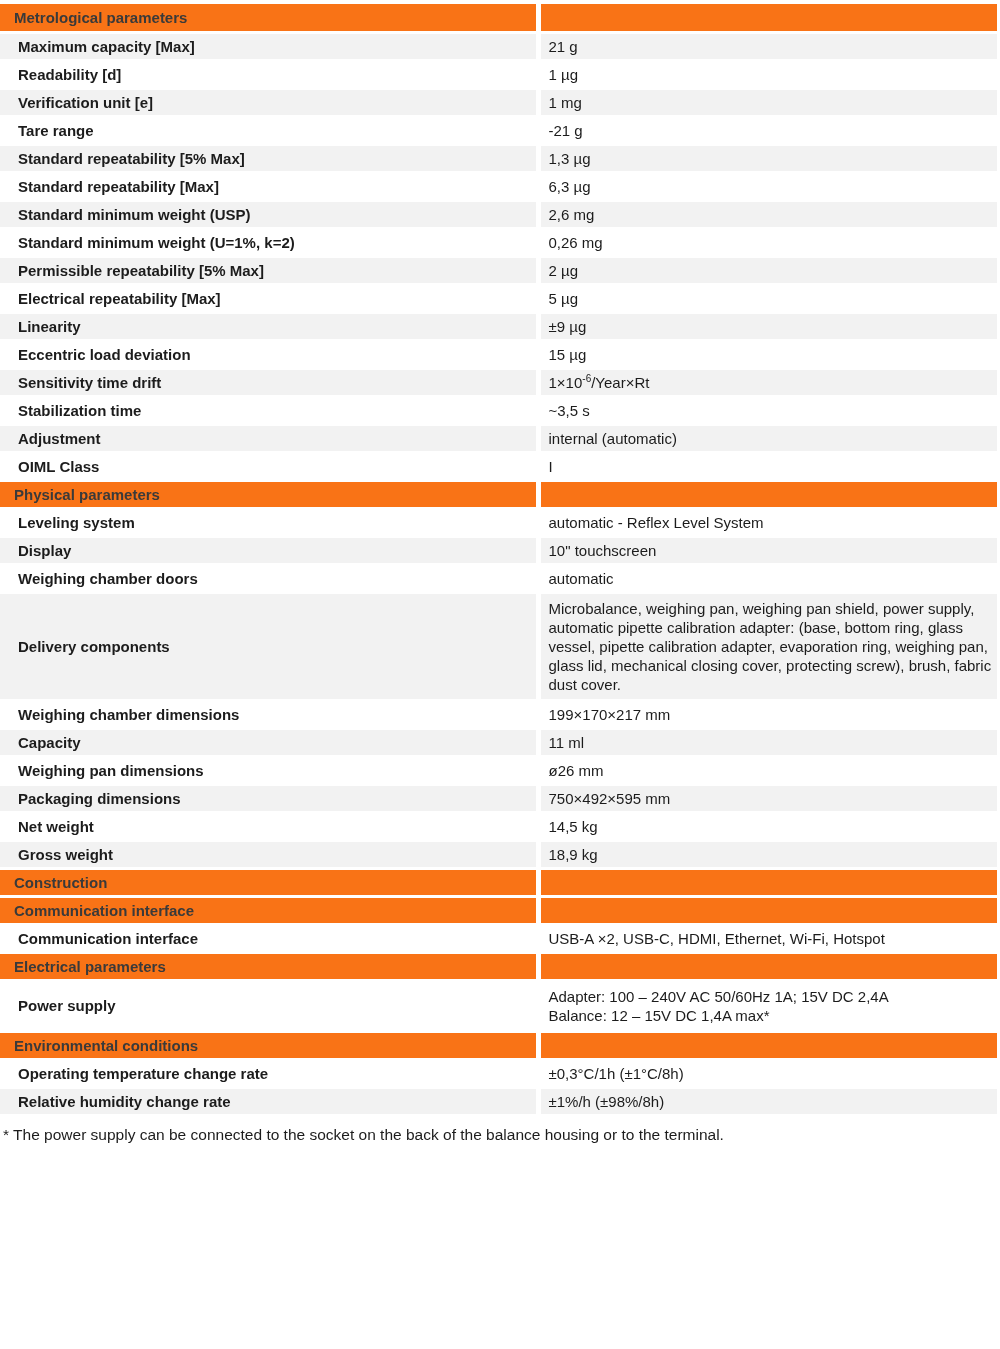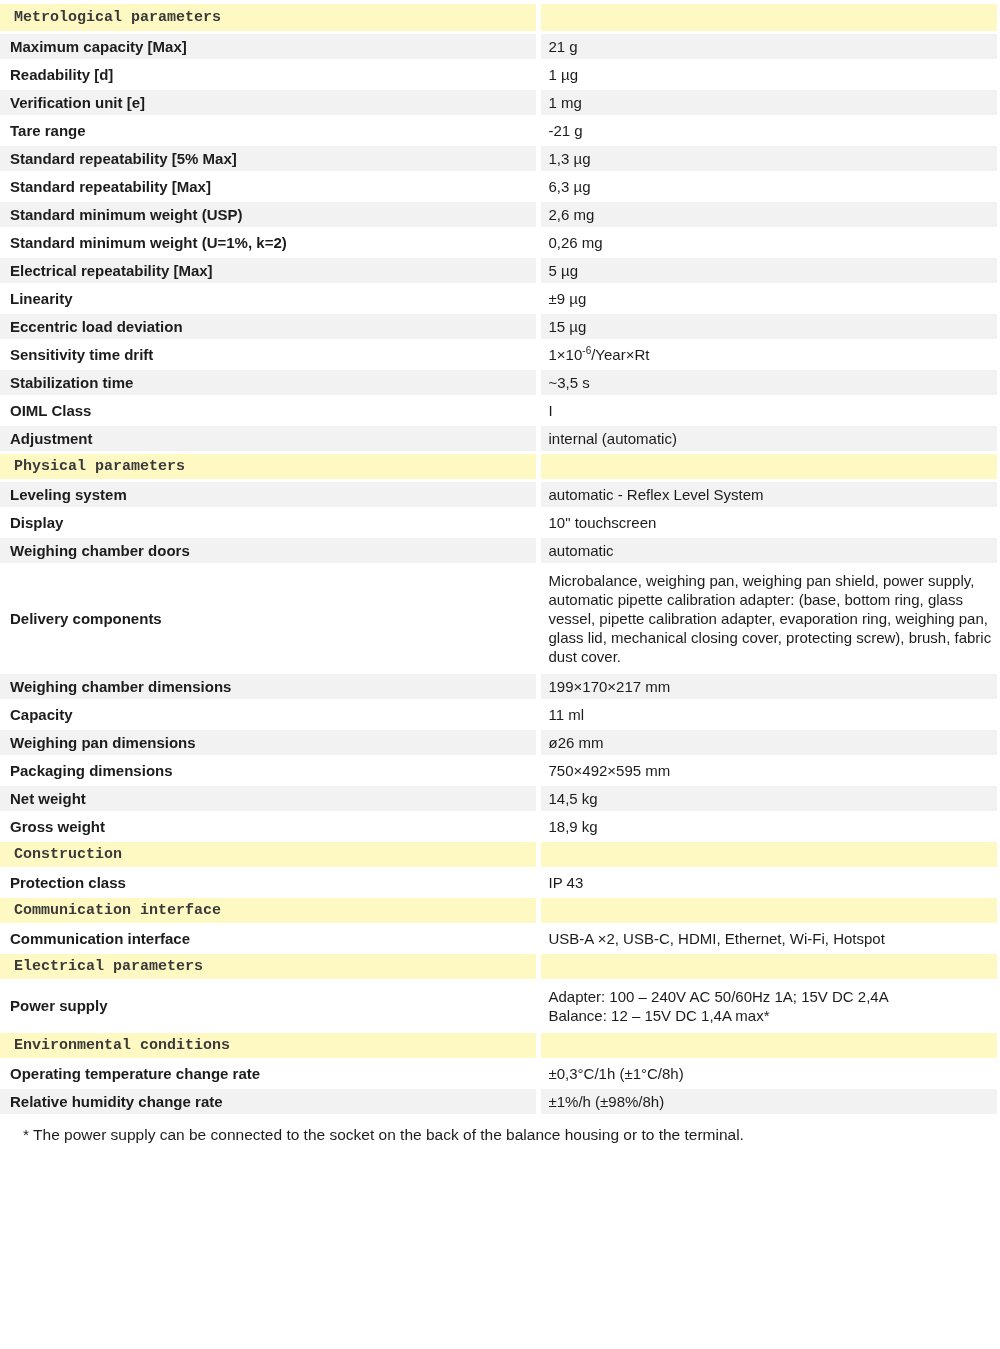--- a/index.html
+++ b/index.html
@@ -24,45 +24,44 @@
   td {
     border-bottom: 3px solid #ffffff;
     vertical-align: middle;
     font-size: 15px;
     overflow: hidden;
   }
   tr.param td { height: 28px; }
   td.c-label {
     border-right: 5px solid #ffffff;
     font-weight: bold;
-    padding-left: 10px;
+    padding-left: 18px;
     box-sizing: border-box;
   }
   td.c-value {
     padding-left: 8px;
     line-height: 19px;
     box-sizing: border-box;
   }
   tr:nth-child(even) td { background: #f2f2f2; }
-  tr.hdr td { background: #fef9c3; height: 28px; font-family: Liberation Mono, monospace; }
+  tr.hdr td { background: #f97316; height: 28px; }
   tr.hdr td.c-label {
     padding-left: 14px;
     font-weight: bold;
     color: #3a3a3a;
   }
   tr.tall td.c-value { padding-top: 5px; padding-bottom: 5px; }
   sup {
     font-size: 10px;
     line-height: 0;
     vertical-align: super;
   }
   .footnote {
     font-size: 15.5px;
     padding: 9px 0 0 3px;
-    margin-left: 20px;
   }
 </style>
 </head>
 <body>
 
 <div class="page">
   <table class="spec">
     <colgroup>
       <col class="col-label">
       <col class="col-value">
@@ -98,46 +97,50 @@
         </tr>
         <tr class="param">
           <td class="c-label">Standard minimum weight (USP)</td>
           <td class="c-value">2,6 mg</td>
         </tr>
         <tr class="param">
           <td class="c-label">Standard minimum weight (U=1%, k=2)</td>
           <td class="c-value">0,26 mg</td>
         </tr>
         <tr class="param">
+          <td class="c-label">Permissible repeatability [5% Max]</td>
+          <td class="c-value">2 µg</td>
+        </tr>
+        <tr class="param">
           <td class="c-label">Electrical repeatability [Max]</td>
           <td class="c-value">5 µg</td>
         </tr>
         <tr class="param">
           <td class="c-label">Linearity</td>
           <td class="c-value">±9 µg</td>
         </tr>
         <tr class="param">
           <td class="c-label">Eccentric load deviation</td>
           <td class="c-value">15 µg</td>
         </tr>
         <tr class="param">
           <td class="c-label">Sensitivity time drift</td>
           <td class="c-value"><span>1×10</span><sup>-6</sup><span>/Year×Rt</span></td>
         </tr>
         <tr class="param">
           <td class="c-label">Stabilization time</td>
           <td class="c-value">~3,5 s</td>
         </tr>
         <tr class="param">
+          <td class="c-label">Adjustment</td>
+          <td class="c-value">internal (automatic)</td>
+        </tr>
+        <tr class="param">
           <td class="c-label">OIML Class</td>
           <td class="c-value">I</td>
-        </tr>
-        <tr class="param">
-          <td class="c-label">Adjustment</td>
-          <td class="c-value">internal (automatic)</td>
         </tr>
         <tr class="hdr">
           <td class="c-label">Physical parameters</td>
           <td class="c-value"></td>
         </tr>
         <tr class="param">
           <td class="c-label">Leveling system</td>
           <td class="c-value">automatic - Reflex Level System</td>
         </tr>
         <tr class="param">
@@ -172,24 +175,20 @@
           <td class="c-label">Net weight</td>
           <td class="c-value">14,5 kg</td>
         </tr>
         <tr class="param">
           <td class="c-label">Gross weight</td>
           <td class="c-value">18,9 kg</td>
         </tr>
         <tr class="hdr">
           <td class="c-label">Construction</td>
           <td class="c-value"></td>
-        </tr>
-        <tr class="param">
-          <td class="c-label">Protection class</td>
-          <td class="c-value">IP 43</td>
         </tr>
         <tr class="hdr">
           <td class="c-label">Communication interface</td>
           <td class="c-value"></td>
         </tr>
         <tr class="param">
           <td class="c-label">Communication interface</td>
           <td class="c-value">USB-A ×2, USB-C, HDMI, Ethernet, Wi-Fi, Hotspot</td>
         </tr>
         <tr class="hdr">

